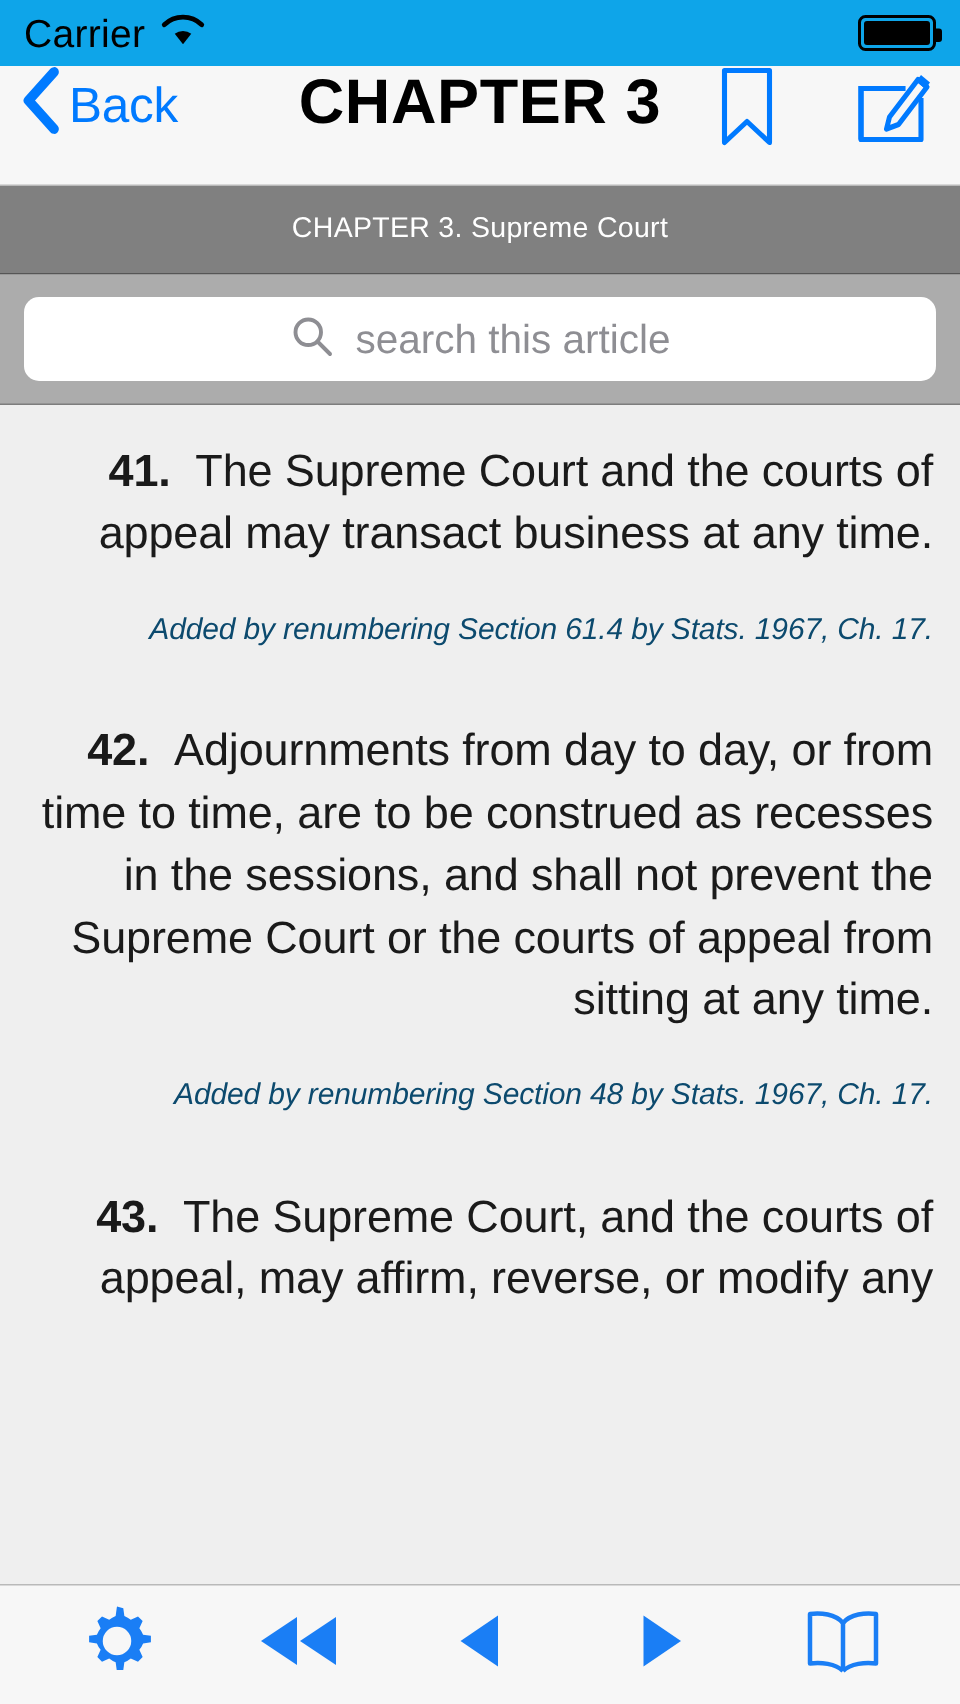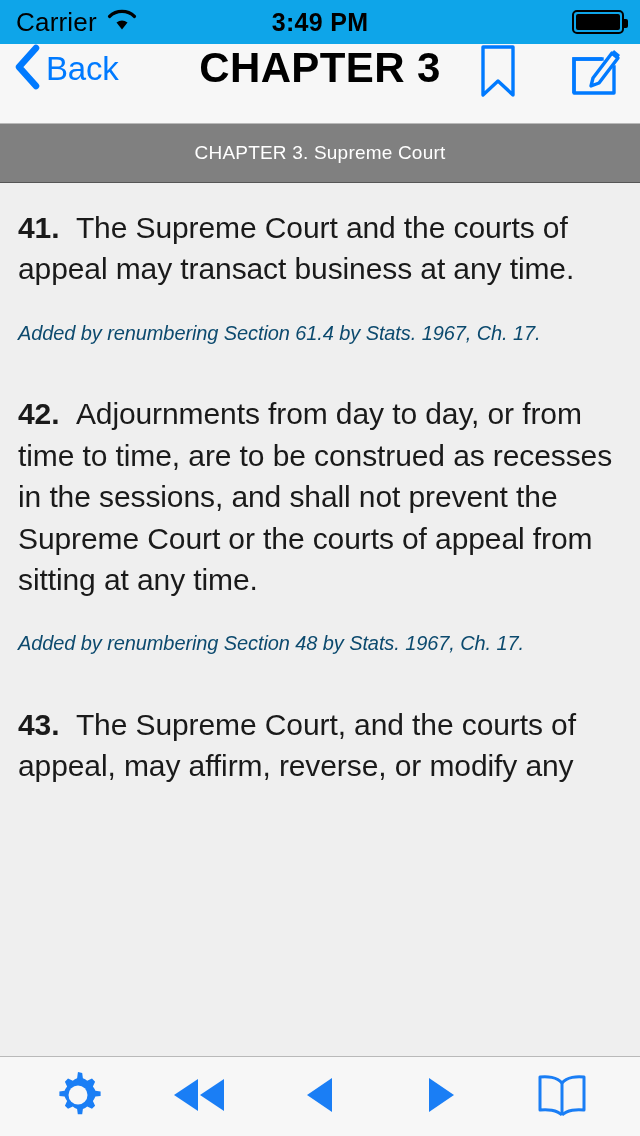--- a/index.html
+++ b/index.html
@@ -175,20 +175,21 @@
   .content {
     flex: 1 1 auto;
     background: #efefef;
     padding: 24px 18px 0 18px;
     box-sizing: border-box;
     overflow: hidden;
     position: relative;
   }
   .section {
     margin-bottom: 46px;
+    text-align: right;
   }
   .section-body {
     font-size: 30px;
     line-height: 1.38;
     color: #1a1a1a;
     margin: 0 0 30px 0;
     letter-spacing: -0.1px;
   }
   .section-number {
     font-weight: bold;
@@ -234,21 +235,20 @@
   <div class="status-bar">
     <div class="status-left">
       <span class="status-carrier">Carrier</span>
       <span class="wifi-icon">
         <svg width="30" height="22" viewBox="0 0 30 22">
           <path d="M15 20.5 L9.5 13.5 A9 9 0 0 1 20.5 13.5 Z" fill="#000"></path>
           <path d="M2.5 7.5 A18 18 0 0 1 27.5 7.5" stroke="#000" stroke-width="3.2" fill="none" stroke-linecap="round"></path>
         </svg>
       </span>
     </div>
-    <div class="status-time">3:49 PM</div>
     <div class="status-right">
       <div class="battery">
         <div class="battery-fill"></div>
         <div class="battery-cap"></div>
       </div>
     </div>
   </div>
 
   <div class="nav-bar">
     <div class="back-button">
@@ -281,20 +281,31 @@
           </svg>
         </span>
       </div>
     </div>
   </div>
 
   <div class="chapter-header">
     <span class="chapter-header-title">CHAPTER 3. Supreme Court</span>
   </div>
 
+  <div class="search-wrap">
+    <div class="search-field">
+      <span>
+        <svg width="30" height="30" viewBox="0 0 30 30">
+          <circle cx="12.5" cy="12.5" r="8.5" stroke="#8e8e93" stroke-width="2.6" fill="none"></circle>
+          <line x1="19" y1="19" x2="27" y2="27" stroke="#8e8e93" stroke-width="2.6" stroke-linecap="round"></line>
+        </svg>
+      </span>
+      <span class="search-placeholder">search this article</span>
+    </div>
+  </div>
 
   <div class="content">
 
     <div class="section">
       <p class="section-body"><span class="section-number">41.</span><span>The Supreme Court and the courts of appeal may transact business at any time.</span></p>
       <p class="section-cite">Added by renumbering Section 61.4 by Stats. 1967, Ch. 17.</p>
     </div>
 
     <div class="section">
       <p class="section-body"><span class="section-number">42.</span><span>Adjournments from day to day, or from time to time, are to be construed as recesses in the sessions, and shall not prevent the Supreme Court or the courts of appeal from sitting at any time.</span></p>

